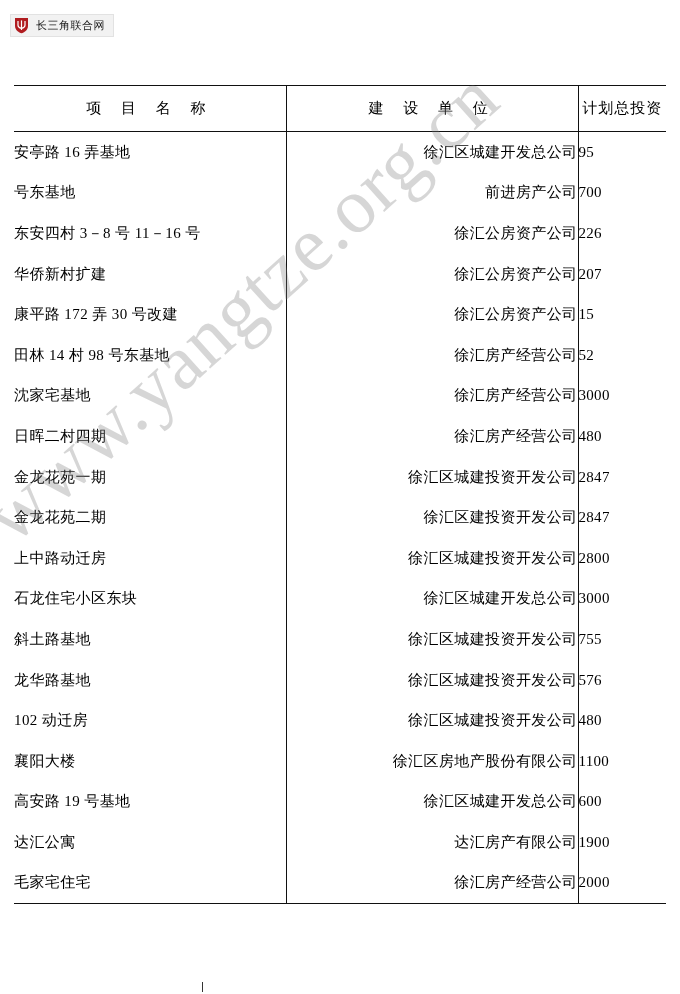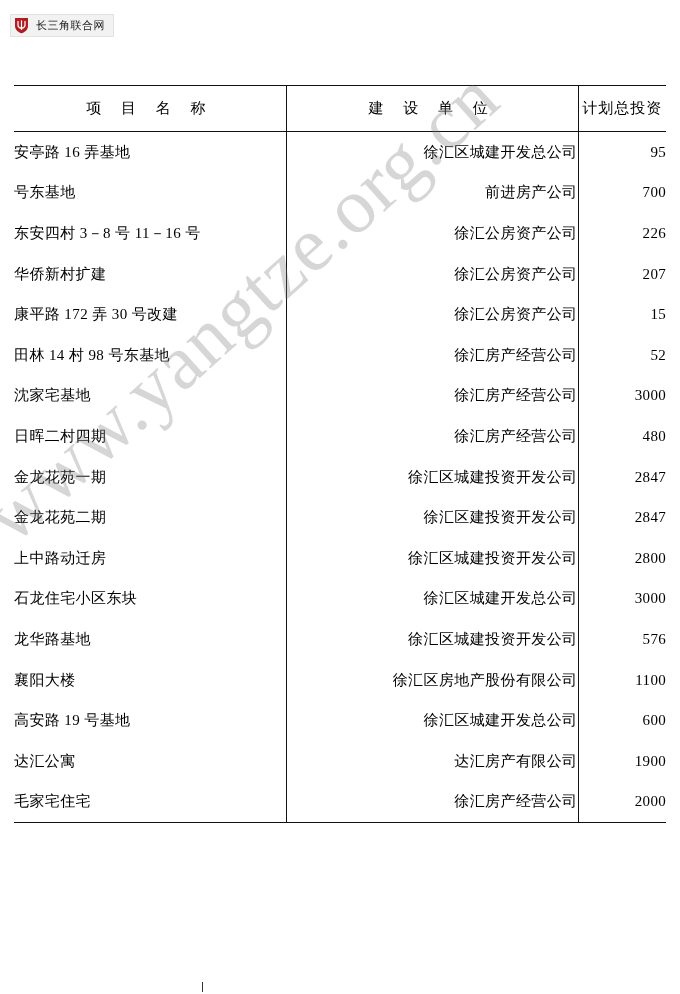--- a/index.html
+++ b/index.html
@@ -107,21 +107,21 @@
     padding-left: 12px;
     text-align: left;
     letter-spacing: 0.4px;
   }
   td.col-unit {
     padding-left: 14px;
     text-align: right;
     letter-spacing: 0.4px;
   }
   td.col-amount {
-    text-align: right;
+    text-align: left;
     letter-spacing: 0.3px;
   }
 
   th.h-name  { letter-spacing: 8px; padding-left: 8px; }
   th.h-unit  { letter-spacing: 8px; padding-left: 8px; }
   th.h-amt   { letter-spacing: 1px; font-size: 14px; }
 
   
   #bottom-tick {
     position: absolute;
@@ -243,23 +243,33 @@
           <td class="col-name">上中路动迁房</td>
           <td class="col-unit sep">徐汇区城建投资开发公司</td>
           <td class="col-amount sep">2800</td>
         </tr>
         <tr>
           <td class="col-name">石龙住宅小区东块</td>
           <td class="col-unit sep">徐汇区城建开发总公司</td>
           <td class="col-amount sep">3000</td>
         </tr>
         <tr>
+          <td class="col-name">斜土路基地</td>
+          <td class="col-unit sep">徐汇区城建投资开发公司</td>
+          <td class="col-amount sep">755</td>
+        </tr>
+        <tr>
           <td class="col-name">龙华路基地</td>
           <td class="col-unit sep">徐汇区城建投资开发公司</td>
           <td class="col-amount sep">576</td>
+        </tr>
+        <tr>
+          <td class="col-name">102 动迁房</td>
+          <td class="col-unit sep">徐汇区城建投资开发公司</td>
+          <td class="col-amount sep">480</td>
         </tr>
         <tr>
           <td class="col-name">襄阳大楼</td>
           <td class="col-unit sep">徐汇区房地产股份有限公司</td>
           <td class="col-amount sep">1100</td>
         </tr>
         <tr>
           <td class="col-name">高安路 19 号基地</td>
           <td class="col-unit sep">徐汇区城建开发总公司</td>
           <td class="col-amount sep">600</td>

